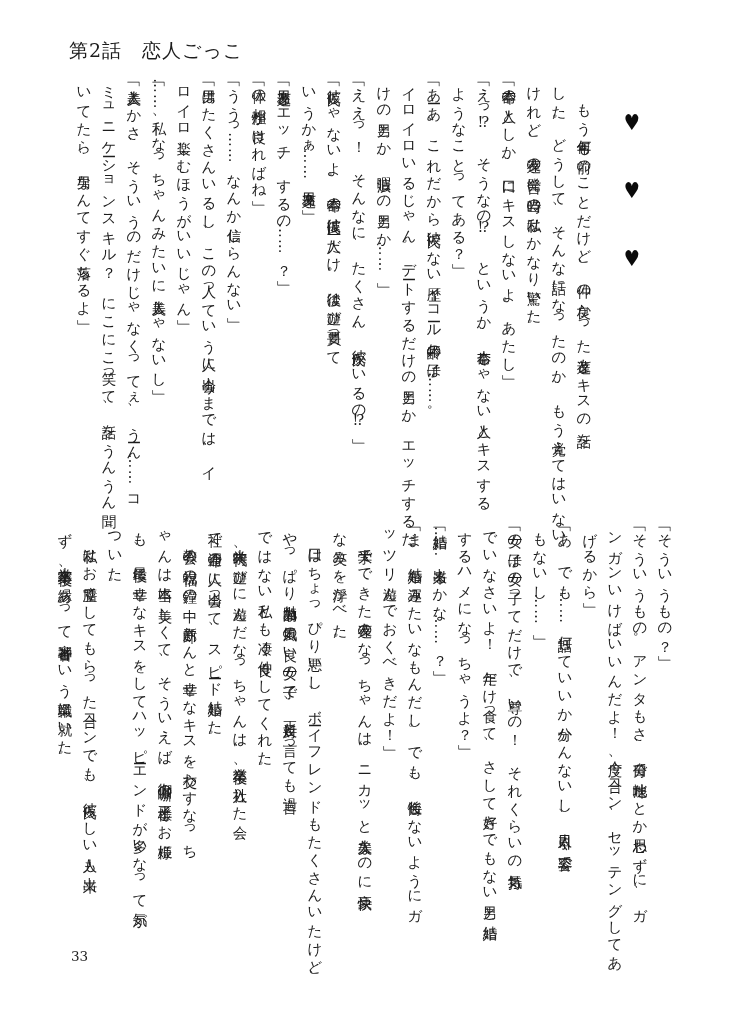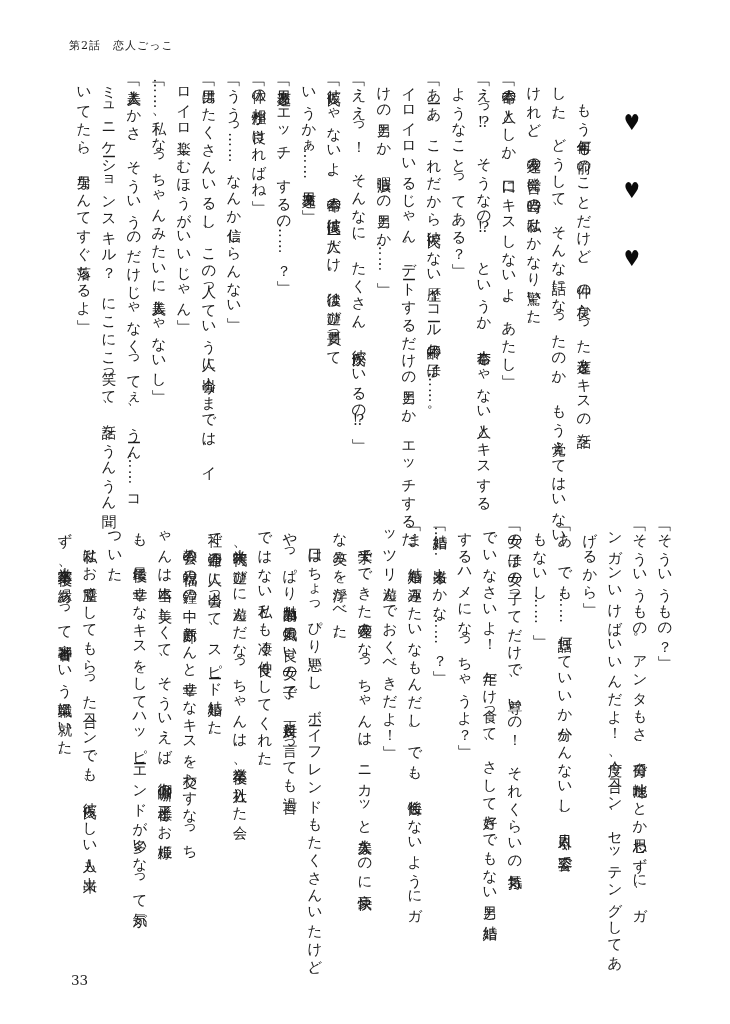--- a/index.html
+++ b/index.html
@@ -12,21 +12,21 @@
     position: relative;
     background: #ffffff;
     font-family: "DejaVu Serif", "Liberation Serif", serif;
     color: #1c1c1c;
     overflow: hidden;
   }
   .chapter-header {
     position: absolute;
     left: 69px;
     top: 38px;
-    font-size: 11px;
+    font-size: 19px;
     letter-spacing: 1px;
     white-space: nowrap;
   }
   .hearts {
     position: absolute;
     left: 618px;
     top: 112px;
     width: 28px;
     display: flex;
     flex-direction: column;
@@ -56,21 +56,21 @@
   .vblock-bottom {
     top: 522px;
     right: 53px;
   }
   .vline {
     
   }
   .page-number {
     position: absolute;
     left: 71px;
-    top: 972px;
+    top: 948px;
     font-size: 13.5px;
   }
 </style>
 </head>
 <body>
 
 <div class="chapter-header">第2話　恋人ごっこ</div>
 
 <div class="hearts">
     <div class="heart">♥</div>

